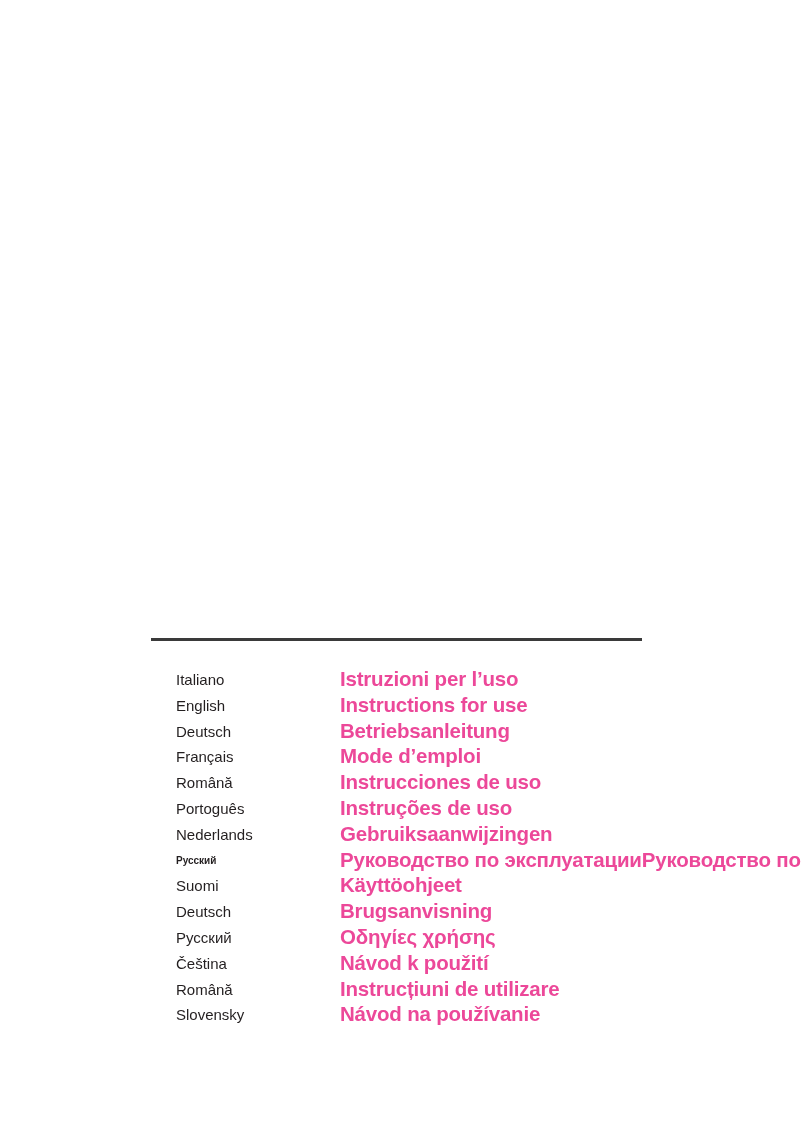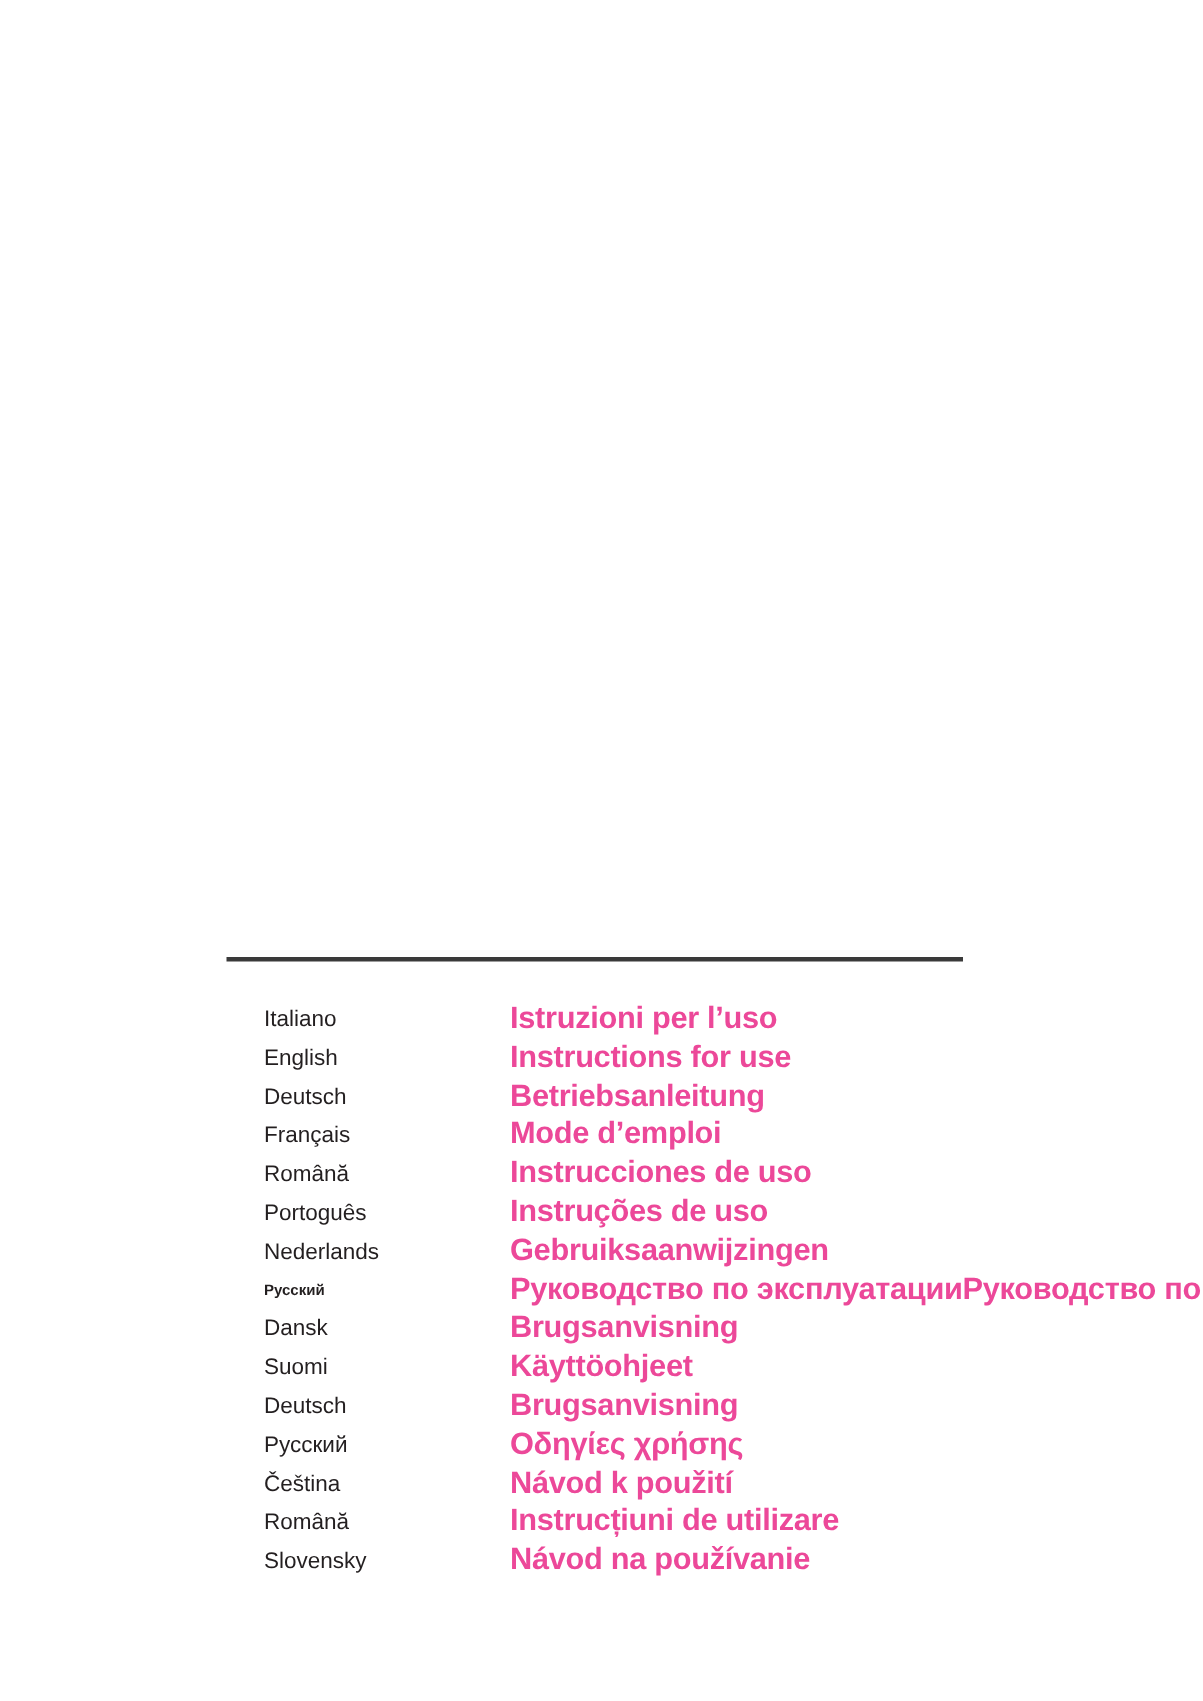--- a/index.html
+++ b/index.html
@@ -93,24 +93,20 @@
   </li>
   <li class="lang-row">
     <span class="lang-name">Nederlands</span>
     <span class="lang-title">Gebruiksaanwijzingen</span>
   </li>
   <li class="lang-row">
     <span class="lang-name bold">Русский</span>
     <span class="lang-title">Руководство по эксплуатацииРуководство по эксплуатации</span>
   </li>
   <li class="lang-row">
-    <span class="lang-name">Dansk</span>
-    <span class="lang-title">Brugsanvisning</span>
-  </li>
-  <li class="lang-row">
     <span class="lang-name">Suomi</span>
     <span class="lang-title">Käyttöohjeet</span>
   </li>
   <li class="lang-row">
     <span class="lang-name">Deutsch</span>
     <span class="lang-title">Brugsanvisning</span>
   </li>
   <li class="lang-row">
     <span class="lang-name">Русский</span>
     <span class="lang-title">Οδηγίες χρήσης</span>

